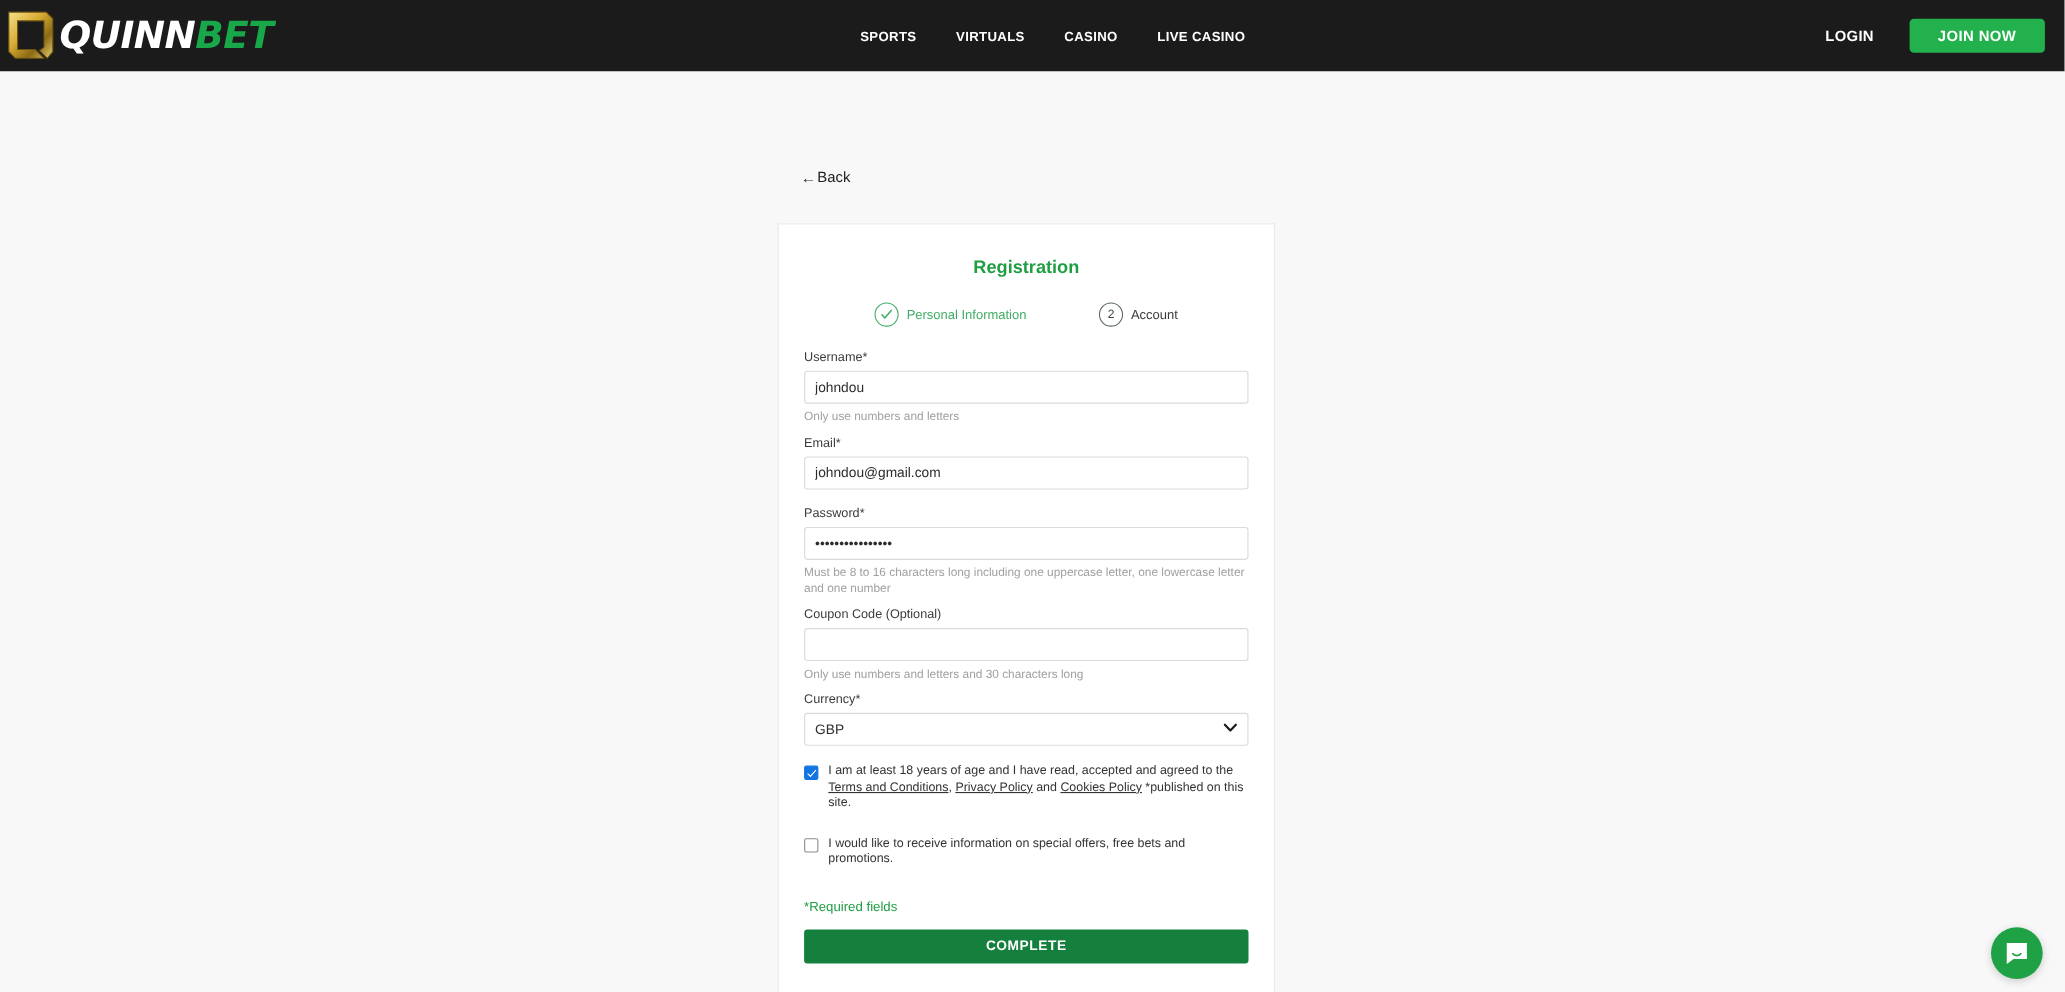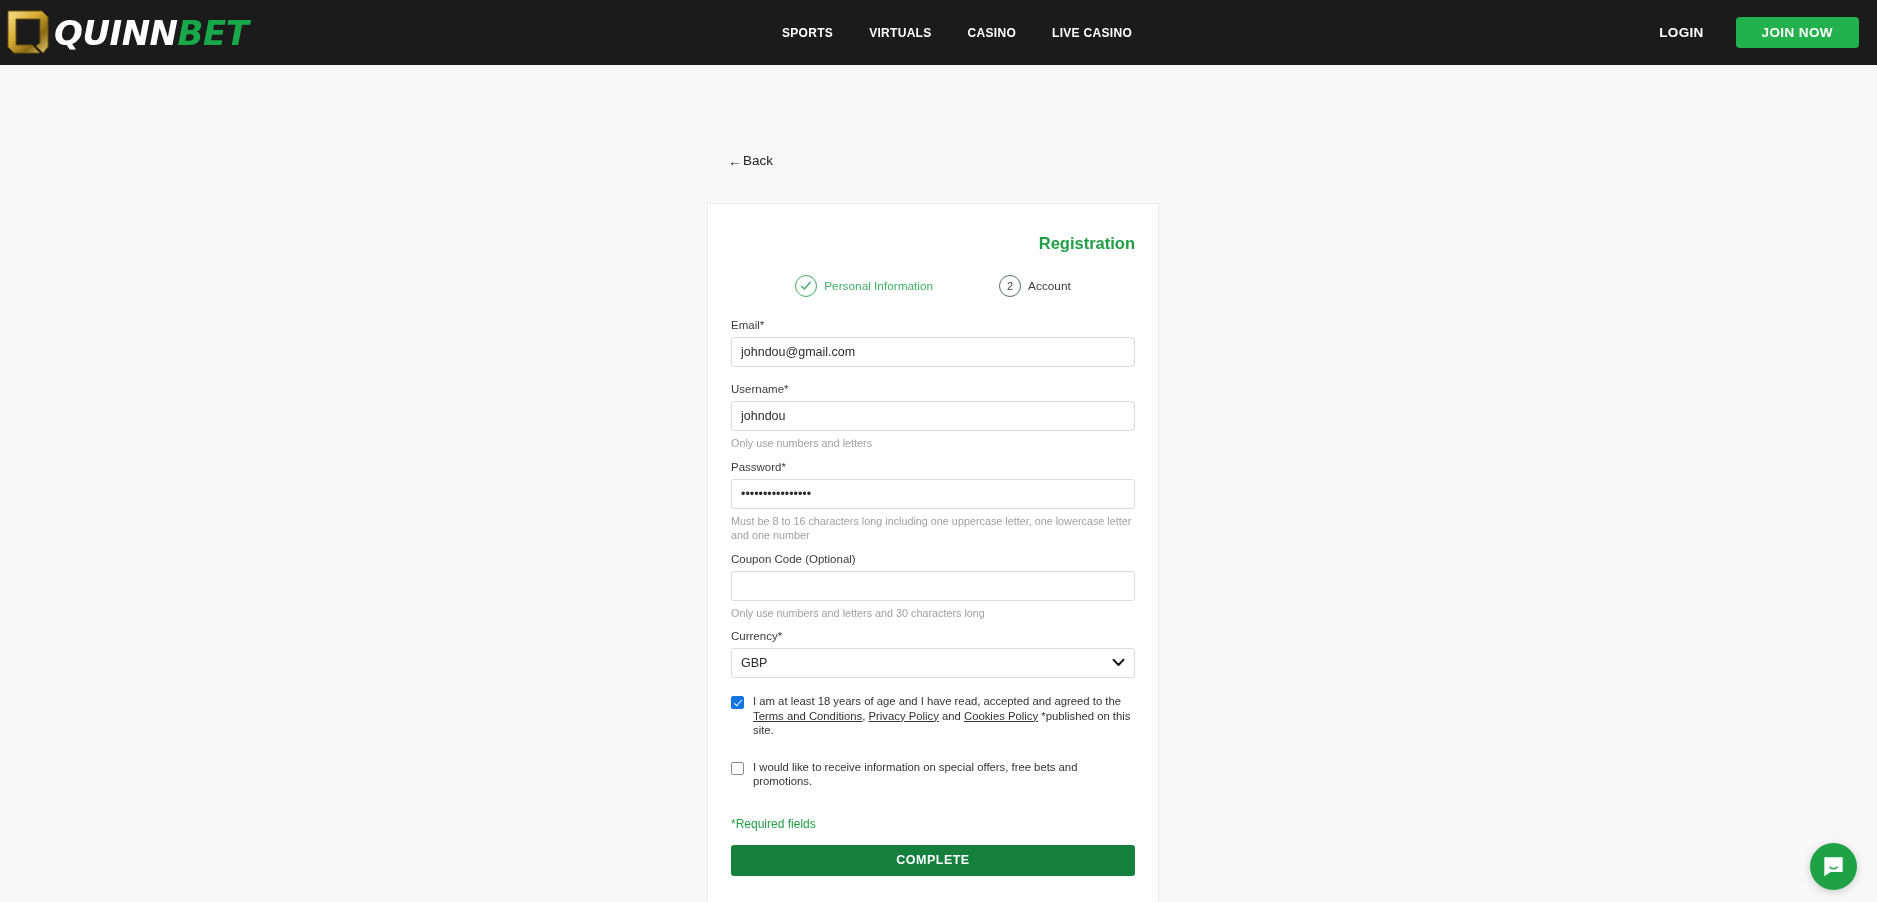--- a/index.html
+++ b/index.html
@@ -122,21 +122,21 @@
     left: 707px;
     top: 138px;
     width: 452px;
     min-height: 700px;
     background: #ffffff;
     border: 1px solid #e9e9e9;
     border-bottom: none;
     padding: 24px 23px 0 23px;
   }
   .card-title {
-    text-align: right;
+    text-align: center;
     color: #1f9e43;
     font-size: 16.5px;
     font-weight: 700;
     margin: 6px 0 22px 0;
   }
 
   .steps {
     display: flex;
     justify-content: center;
     gap: 66px;
@@ -327,30 +327,30 @@
       </div>
       <div class="step">
         <span class="step-circle inactive">
           <span class="step-num">2</span>
         </span>
         <span class="step-label inactive">Account</span>
       </div>
     </div>
 
     
-    <div class="field">
-      <label class="field-label">Email*</label>
-      <input class="text-input" type="text" value="johndou@gmail.com" style="">
-    </div>
-
-    
     <div class="field tight">
       <label class="field-label">Username*</label>
       <input class="text-input" type="text" value="johndou" style="">
       <div class="helper">Only use numbers and letters</div>
+    </div>
+
+    
+    <div class="field">
+      <label class="field-label">Email*</label>
+      <input class="text-input" type="text" value="johndou@gmail.com" style="">
     </div>
 
     
     <div class="field tight">
       <label class="field-label">Password*</label>
       <input class="text-input" type="text" value="••••••••••••••••" style="">
       <div class="helper">Must be 8 to 16 characters long including one uppercase letter, one lowercase letter and one number</div>
     </div>
 
     

